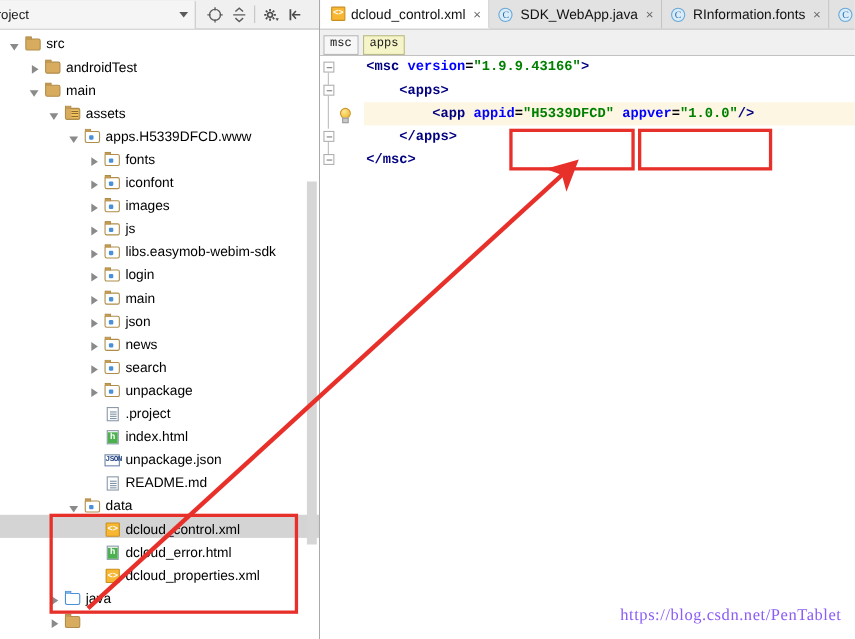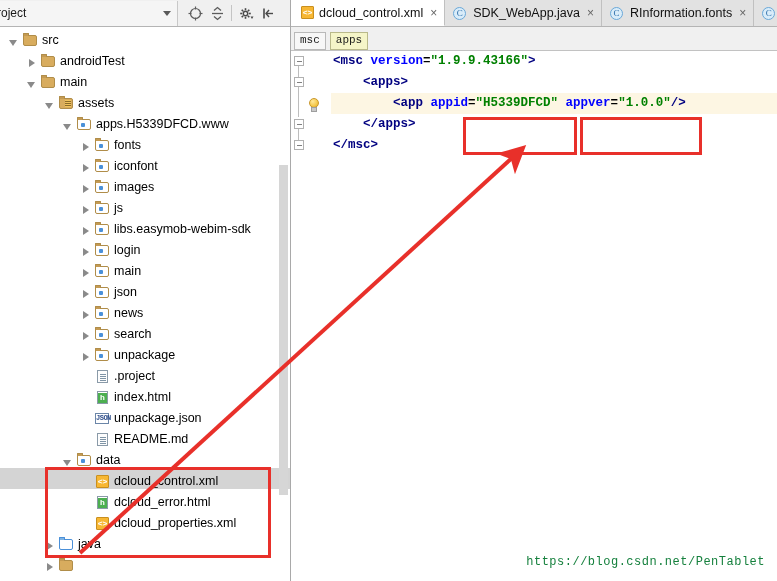--- a/index.html
+++ b/index.html
@@ -429,23 +429,23 @@
   }
   .redbox {
     position: absolute;
     border: 3px solid #e8302a;
     box-sizing: border-box;
   }
   #watermark {
     position: absolute;
     right: 12px;
     bottom: 12px;
-    font-family: Liberation Mono, monospace;
-    font-size: 12px;
-    color: #15803d;
+    font-family: Liberation Serif, serif;
+    font-size: 15px;
+    color: #8b5cf6;
     letter-spacing: 0.5px;
     white-space: nowrap;
   }
 </style>
 </head>
 <body>
 
 <div id="app">
 
   <div id="project-panel">

